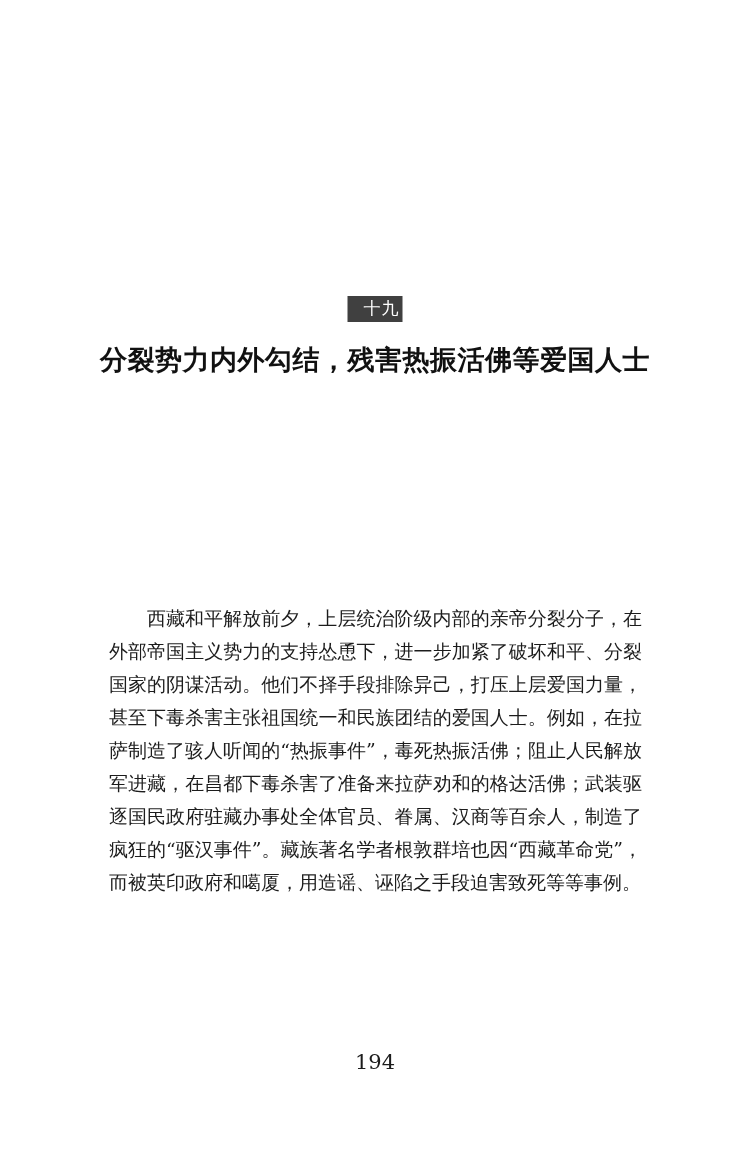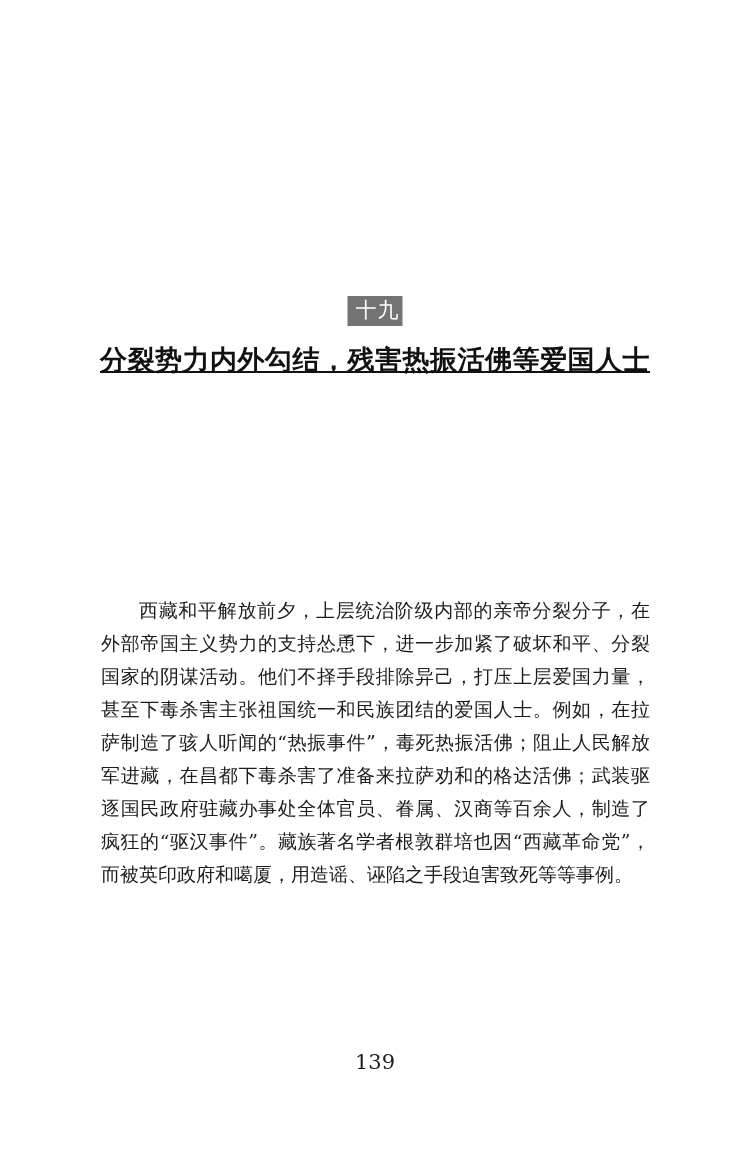--- a/index.html
+++ b/index.html
@@ -15,53 +15,52 @@
     background: #ffffff;
     overflow: hidden;
     font-family: "DejaVu Serif", "Liberation Serif", serif;
     color: #1c1c1c;
   }
   .chapter-badge {
     position: absolute;
     top: 296px;
     left: 50%;
     transform: translateX(-50%);
-    background: #737373;
+    background: #404040;
     color: #ffffff;
-    font-size: 21px;
+    font-size: 17px;
     line-height: 1;
-    padding: 4px 3px 5px 8px;
+    padding: 4px 3px 5px 16px;
     letter-spacing: 1px;
     white-space: nowrap;
   }
   .chapter-title {
     position: absolute;
     top: 342px;
     left: 0;
     width: 100%;
     margin: 0;
     text-align: center;
     font-size: 27px;
     font-weight: 700;
     letter-spacing: 0.5px;
     color: #111111;
-    text-decoration: underline;
   }
   .body-text {
     position: absolute;
     top: 590px;
     left: 97px;
     width: 557px;
     font-size: 19px;
     line-height: 33px;
     text-align: justify;
     color: #1c1c1c;
   }
   .body-text p {
-    margin: 4px;
+    margin: 12px;
     text-indent: 2em;
   }
   .page-number {
     position: absolute;
     top: 1050px;
     left: 0;
     width: 100%;
     text-align: center;
     font-size: 21px;
     color: #1c1c1c;
@@ -75,15 +74,15 @@
   <div class="chapter-badge">
     <span>十九</span>
   </div>
 
   <h1 class="chapter-title">分裂势力内外勾结，残害热振活佛等爱国人士</h1>
 
   <div class="body-text">
     <p>西藏和平解放前夕，上层统治阶级内部的亲帝分裂分子，在外部帝国主义势力的支持怂恿下，进一步加紧了破坏和平、分裂国家的阴谋活动。他们不择手段排除异己，打压上层爱国力量，甚至下毒杀害主张祖国统一和民族团结的爱国人士。例如，在拉萨制造了骇人听闻的“热振事件”，毒死热振活佛；阻止人民解放军进藏，在昌都下毒杀害了准备来拉萨劝和的格达活佛；武装驱逐国民政府驻藏办事处全体官员、眷属、汉商等百余人，制造了疯狂的“驱汉事件”。藏族著名学者根敦群培也因“西藏革命党”，而被英印政府和噶厦，用造谣、诬陷之手段迫害致死等等事例。</p>
   </div>
 
-  <div class="page-number">139</div>
+  <div class="page-number">194</div>
 
 </div>
 
 </body></html>

